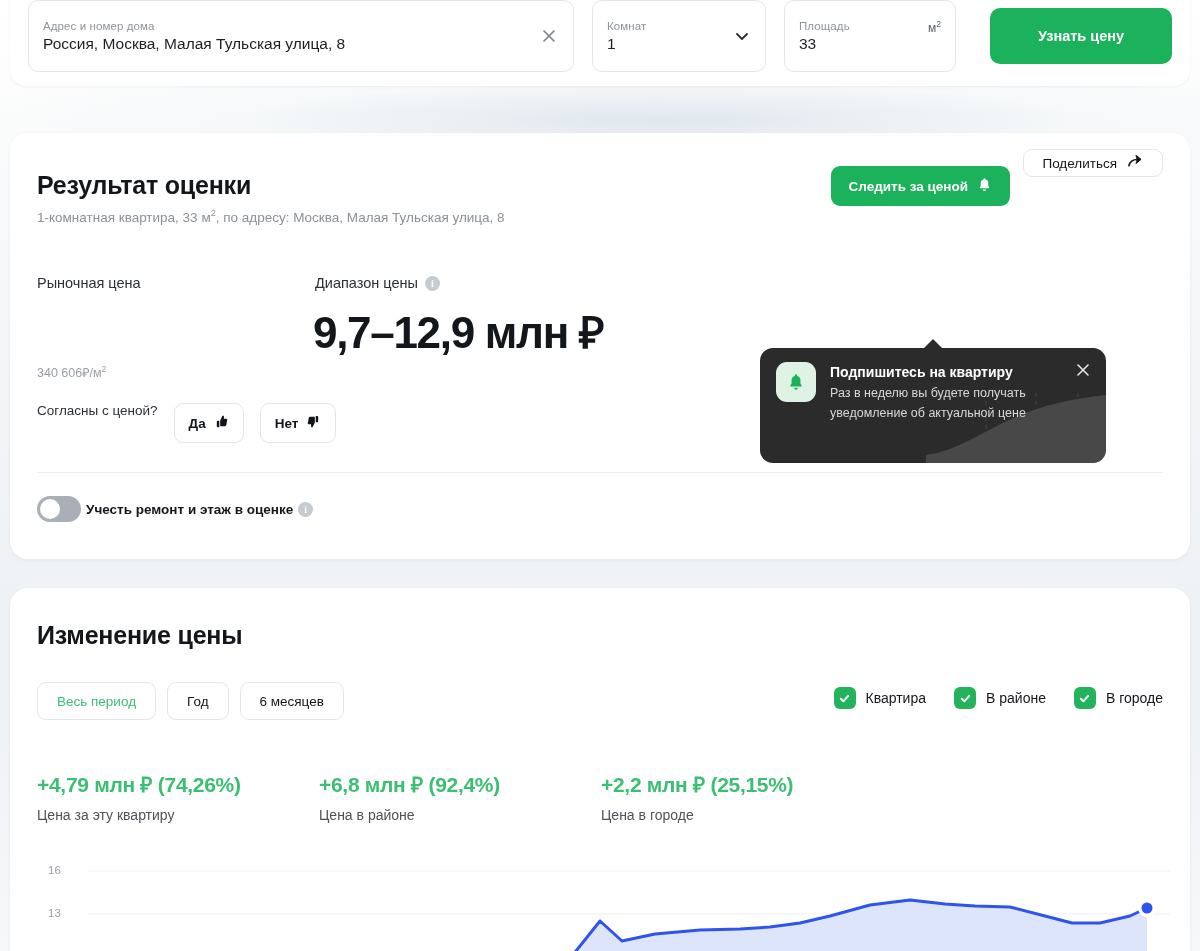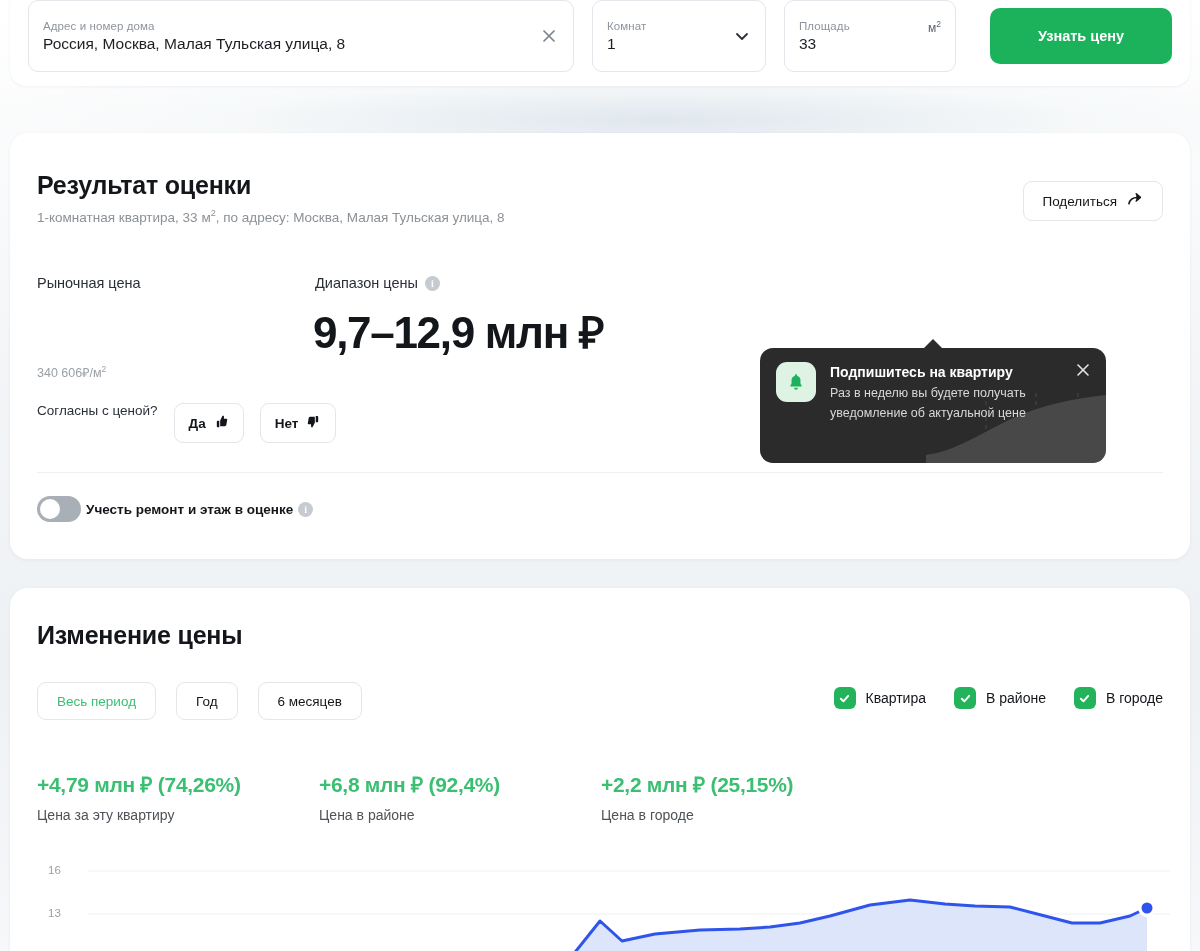--- a/index.html
+++ b/index.html
@@ -166,22 +166,22 @@
     position: absolute; right: 180px; top: 33px;
     height: 40px; padding: 0 18px;
     background: #1CB25C; color: #fff;
     border: none; border-radius: 9px;
     font-size: 13.5px; font-weight: bold;
     font-family: "Liberation Sans", sans-serif;
     cursor: pointer;
     display: flex; align-items: center; gap: 9px;
   }
   .btn-share {
-    position: absolute; right: 27px; top: 48px;
-    height: 40px; padding: 0 18px;
+    position: absolute; right: 27px; top: 16px;
+    height: 28px; padding: 0 18px;
     background: #fff; color: #13161a;
     border: 1px solid #e3e6ea; border-radius: 9px;
     font-size: 13.5px;
     font-family: "Liberation Sans", sans-serif;
     cursor: pointer;
     display: flex; align-items: center; gap: 10px;
   }
 
   
   .tip {
@@ -219,21 +219,21 @@
 
   
   .card-chart { top: 588px; height: 400px; overflow: hidden; }
   .h2 {
     position: absolute; left: 27px; top: 33px;
     font-size: 25px; font-weight: bold; color: #13161a;
     letter-spacing: -.2px;
   }
   .periods {
     position: absolute; left: 27px; top: 94px;
-    display: flex; gap: 20px;
+    display: flex; gap: 11px;
   }
   .period {
     height: 38px; padding: 0 19px;
     border: 1px solid #e3e6ea; border-radius: 9px;
     background: #fff; cursor: pointer;
     display: flex; align-items: center;
     font-size: 13.5px; color: #13161a;
     font-family: "Liberation Sans", sans-serif;
   }
   .period.active { color: #3BBF72; border-color: #e3e6ea; }
@@ -345,20 +345,28 @@
     <div class="divider"></div>
 
     <div class="toggle-row">
       <div class="toggle">
           <div class="knob"></div>
         </div>
       <span class="toggle-lbl">Учесть ремонт и этаж в оценке</span>
       <i class="info-i">i</i>
     </div>
 
+    <button class="btn-watch">
+      <span>Следить за ценой</span>
+      <span>
+        <svg width="15" height="16" viewBox="0 0 16 17" fill="#fff">
+            <path d="M8 1.2a1 1 0 0 1 1 1v.4a4 4 0 0 1 3 3.9v3l1 1.6a.6.6 0 0 1-.5.9H3.5a.6.6 0 0 1-.5-.9L4 9.5v-3a4 4 0 0 1 3-3.9v-.4a1 1 0 0 1 1-1zM6.3 13.2h3.4a1.7 1.7 0 0 1-3.4 0z"></path>
+          </svg>
+      </span>
+    </button>
 
     <button class="btn-share">
       <span>Поделиться</span>
       <span>
         <svg width="17" height="15" viewBox="0 0 18 16" fill="none" stroke="#13161a" stroke-width="1.7" stroke-linecap="round" stroke-linejoin="round">
           <path d="M2 12.5C3 7.5 6.5 5.8 11 5.8"></path>
             <polyline points="9.8,2 14.2,5.8 9.8,9.6" fill="#13161a" stroke="#13161a"></polyline>
         </svg>
       </span>
     </button>

